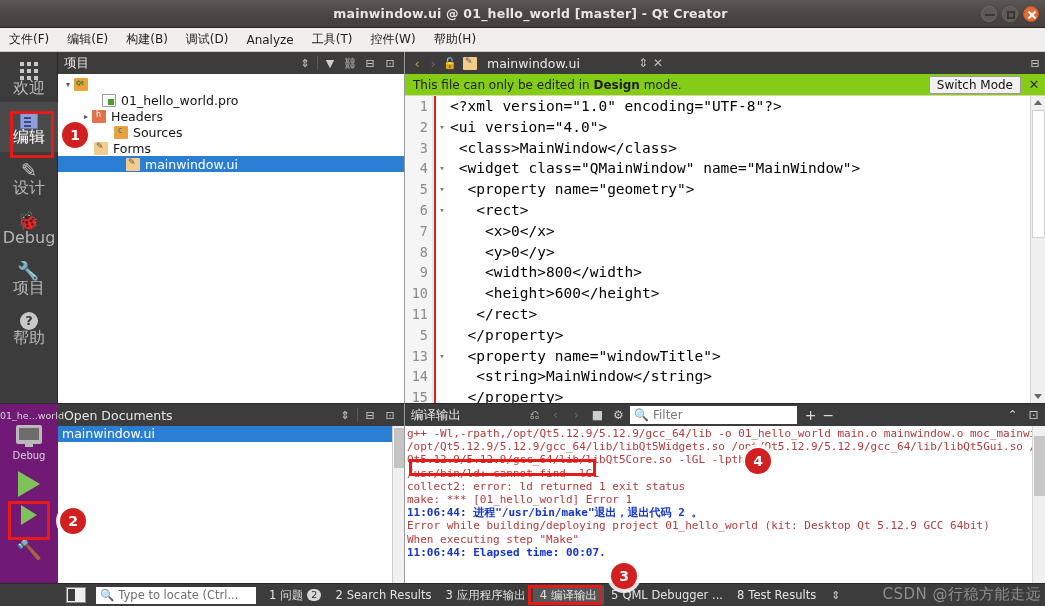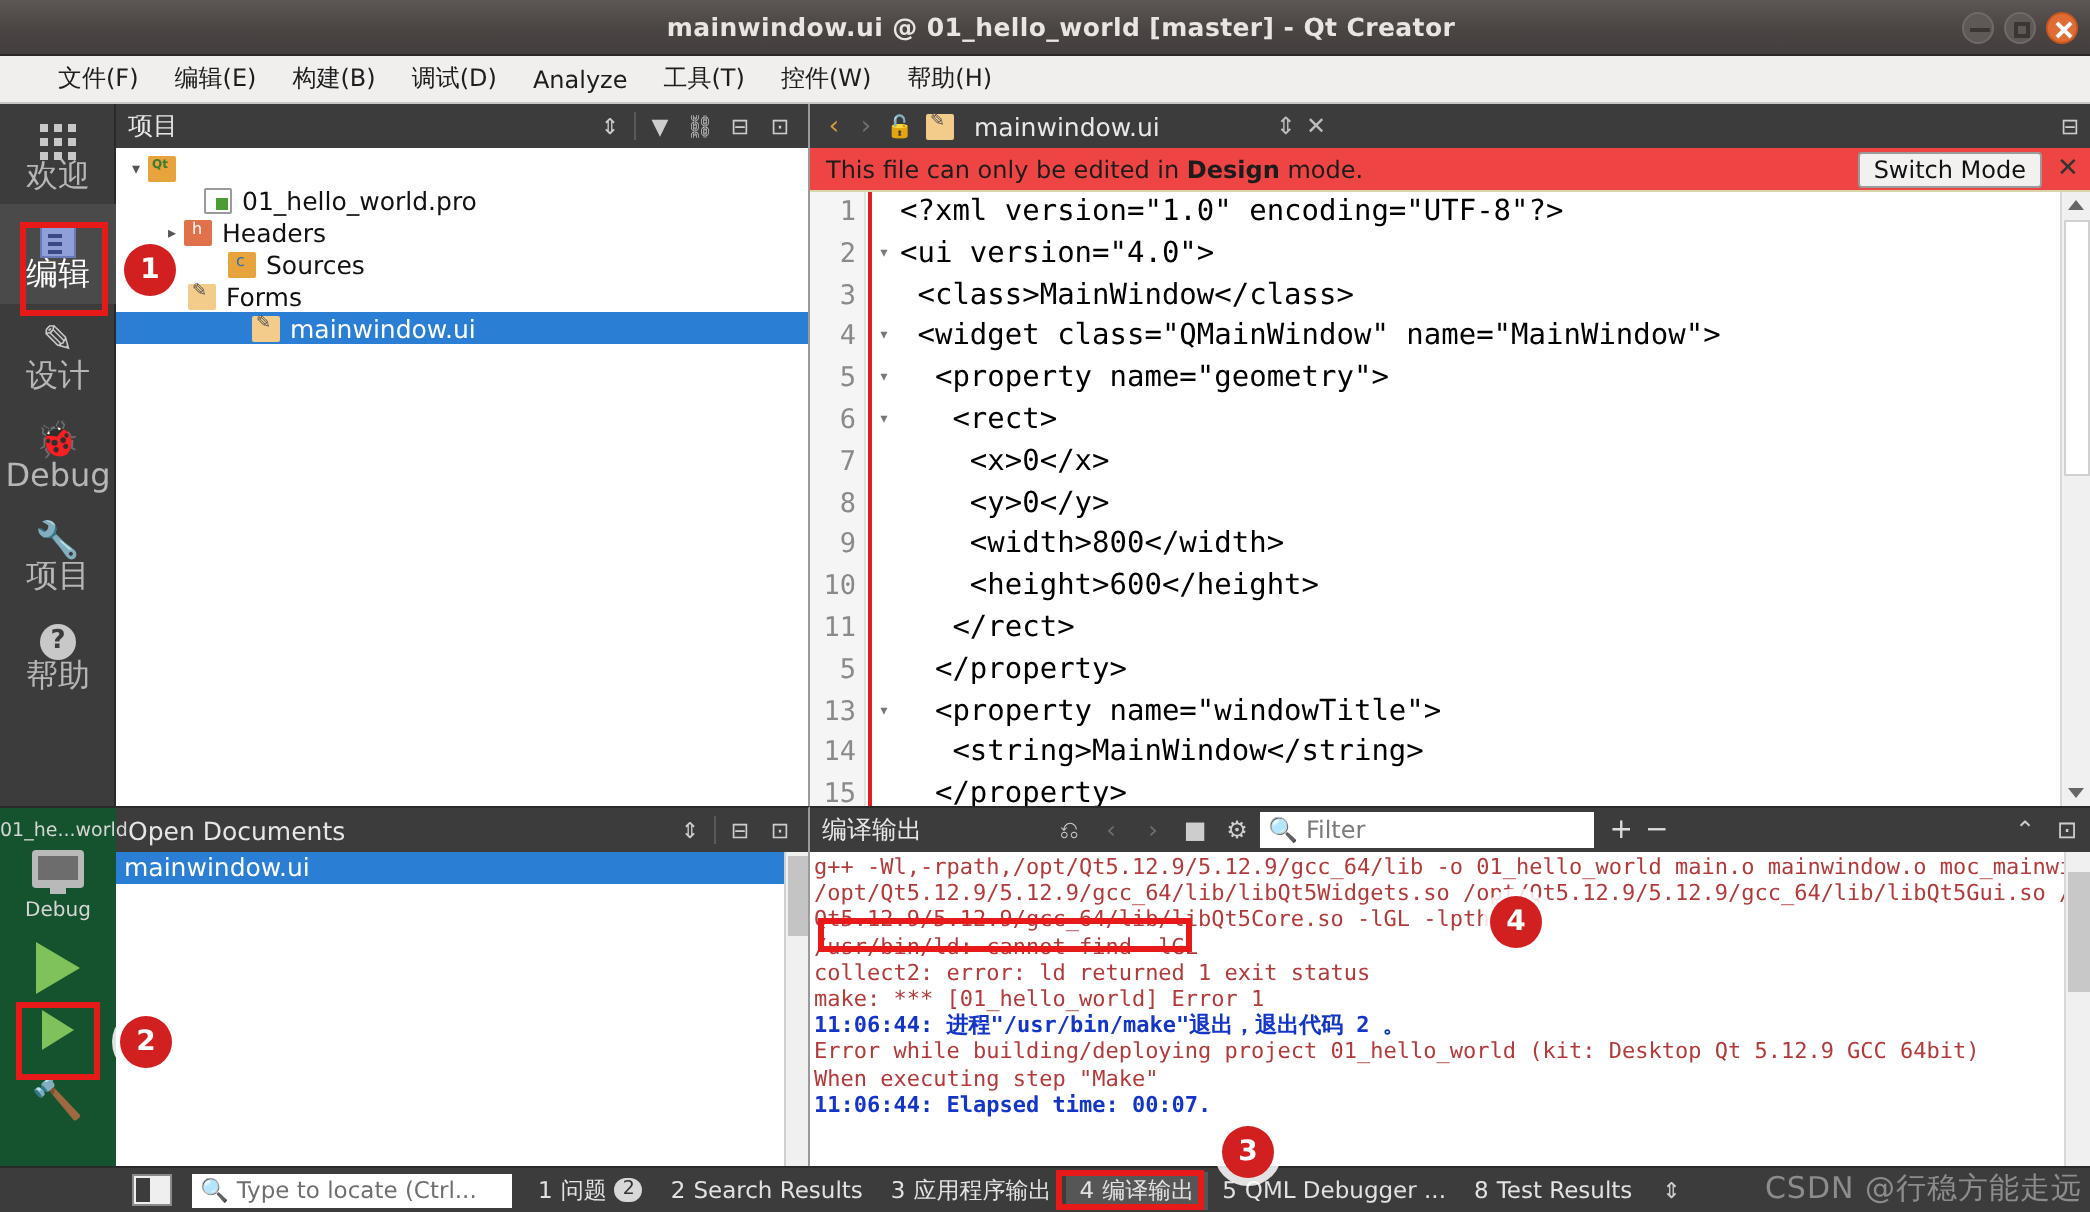--- a/index.html
+++ b/index.html
@@ -45,21 +45,21 @@
   .wc.close i.a, .wc.close i.b {
     left: 3px; top: 7px; width: 10px; height: 2px; background: #fff;
   }
   .wc.close i.a { transform: rotate(45deg); }
   .wc.close i.b { transform: rotate(-45deg); }
 
   
   .menubar {
     position: absolute; left: 0; top: 28px; width: 1045px; height: 24px;
     background: #f0efee; border-bottom: 1px solid #c9c6c3;
-    display: flex; align-items: center; padding-left: 20px;
+    display: flex; align-items: center; padding-left: 0;
   }
   .menuitem {
     color: #1d1d1d; font-size: 12px; padding: 2px 9px; cursor: default;
     white-space: nowrap;
   }
 
   
   .modebar {
     position: absolute; left: 0; top: 52px; width: 58px; height: 554px;
     background: #3c3c3c; border-right: 1px solid #2a2a2a;
@@ -136,21 +136,21 @@
   }
   .vscroll-mini {
     position: absolute; right: 0; top: 22px; width: 12px; bottom: 0;
     background: #f0f0f0; border-left: 1px solid #cfcfcf;
   }
   .vscroll-mini .thumb { position: absolute; left: 1px; top: 2px; width: 10px; height: 40px; background: #c4c4c4; }
 
   
   .runbar {
     position: absolute; left: 0; top: 403px; width: 58px; height: 203px;
-    background: #14532d; border-top: 1px solid #2a2a2a;
+    background: #701a75; border-top: 1px solid #2a2a2a;
   }
   .kit {
     margin-top: 6px; text-align: center; color: #d5d5d5; font-size: 9.5px;
   }
   .monitor {
     width: 26px; height: 19px; margin: 4px auto 0; background: #b9b9b9;
     border-radius: 2px; position: relative;
   }
   .monitor::after {
     content:""; position:absolute; left:9px; top:19px; width:8px; height:3px; background:#b9b9b9;
@@ -182,21 +182,21 @@
   .navarrow { width: 16px; text-align: center; font-size: 13px; }
   .navarrow.on { color: #d89a3c; }
   .navarrow.off { color: #6f6f6f; }
   .lockicon { width: 18px; text-align: center; color: #9a9a9a; font-size: 11px; }
   .edtab {
     display: flex; align-items: center; gap: 5px; padding: 0 4px;
     color: #e8e8e8; font-size: 12.5px;
   }
   .tabsplit { margin-left: 54px; display: flex; align-items: center; gap: 5px; color:#bdbdbd; }
   .notice {
-    height: 22px; background: #ef4444; border-bottom: 1px solid #d8d5a8;
+    height: 22px; background: #84cc16; border-bottom: 1px solid #d8d5a8;
     display: flex; align-items: center; padding: 0 2px 0 8px;
     color: #1c1c1c; font-size: 12px;
   }
   .notice .ntext { flex: 1; }
   .notice .ntext b { font-weight: bold; }
   .switchbtn {
     background: #f2f1f0; border: 1px solid #9b9b9b; border-radius: 2px;
     padding: 1px 7px; font-size: 12px; color: #111; margin-right: 4px;
   }
   .noticex { width: 18px; text-align: center; color: #333; font-size: 13px; }

